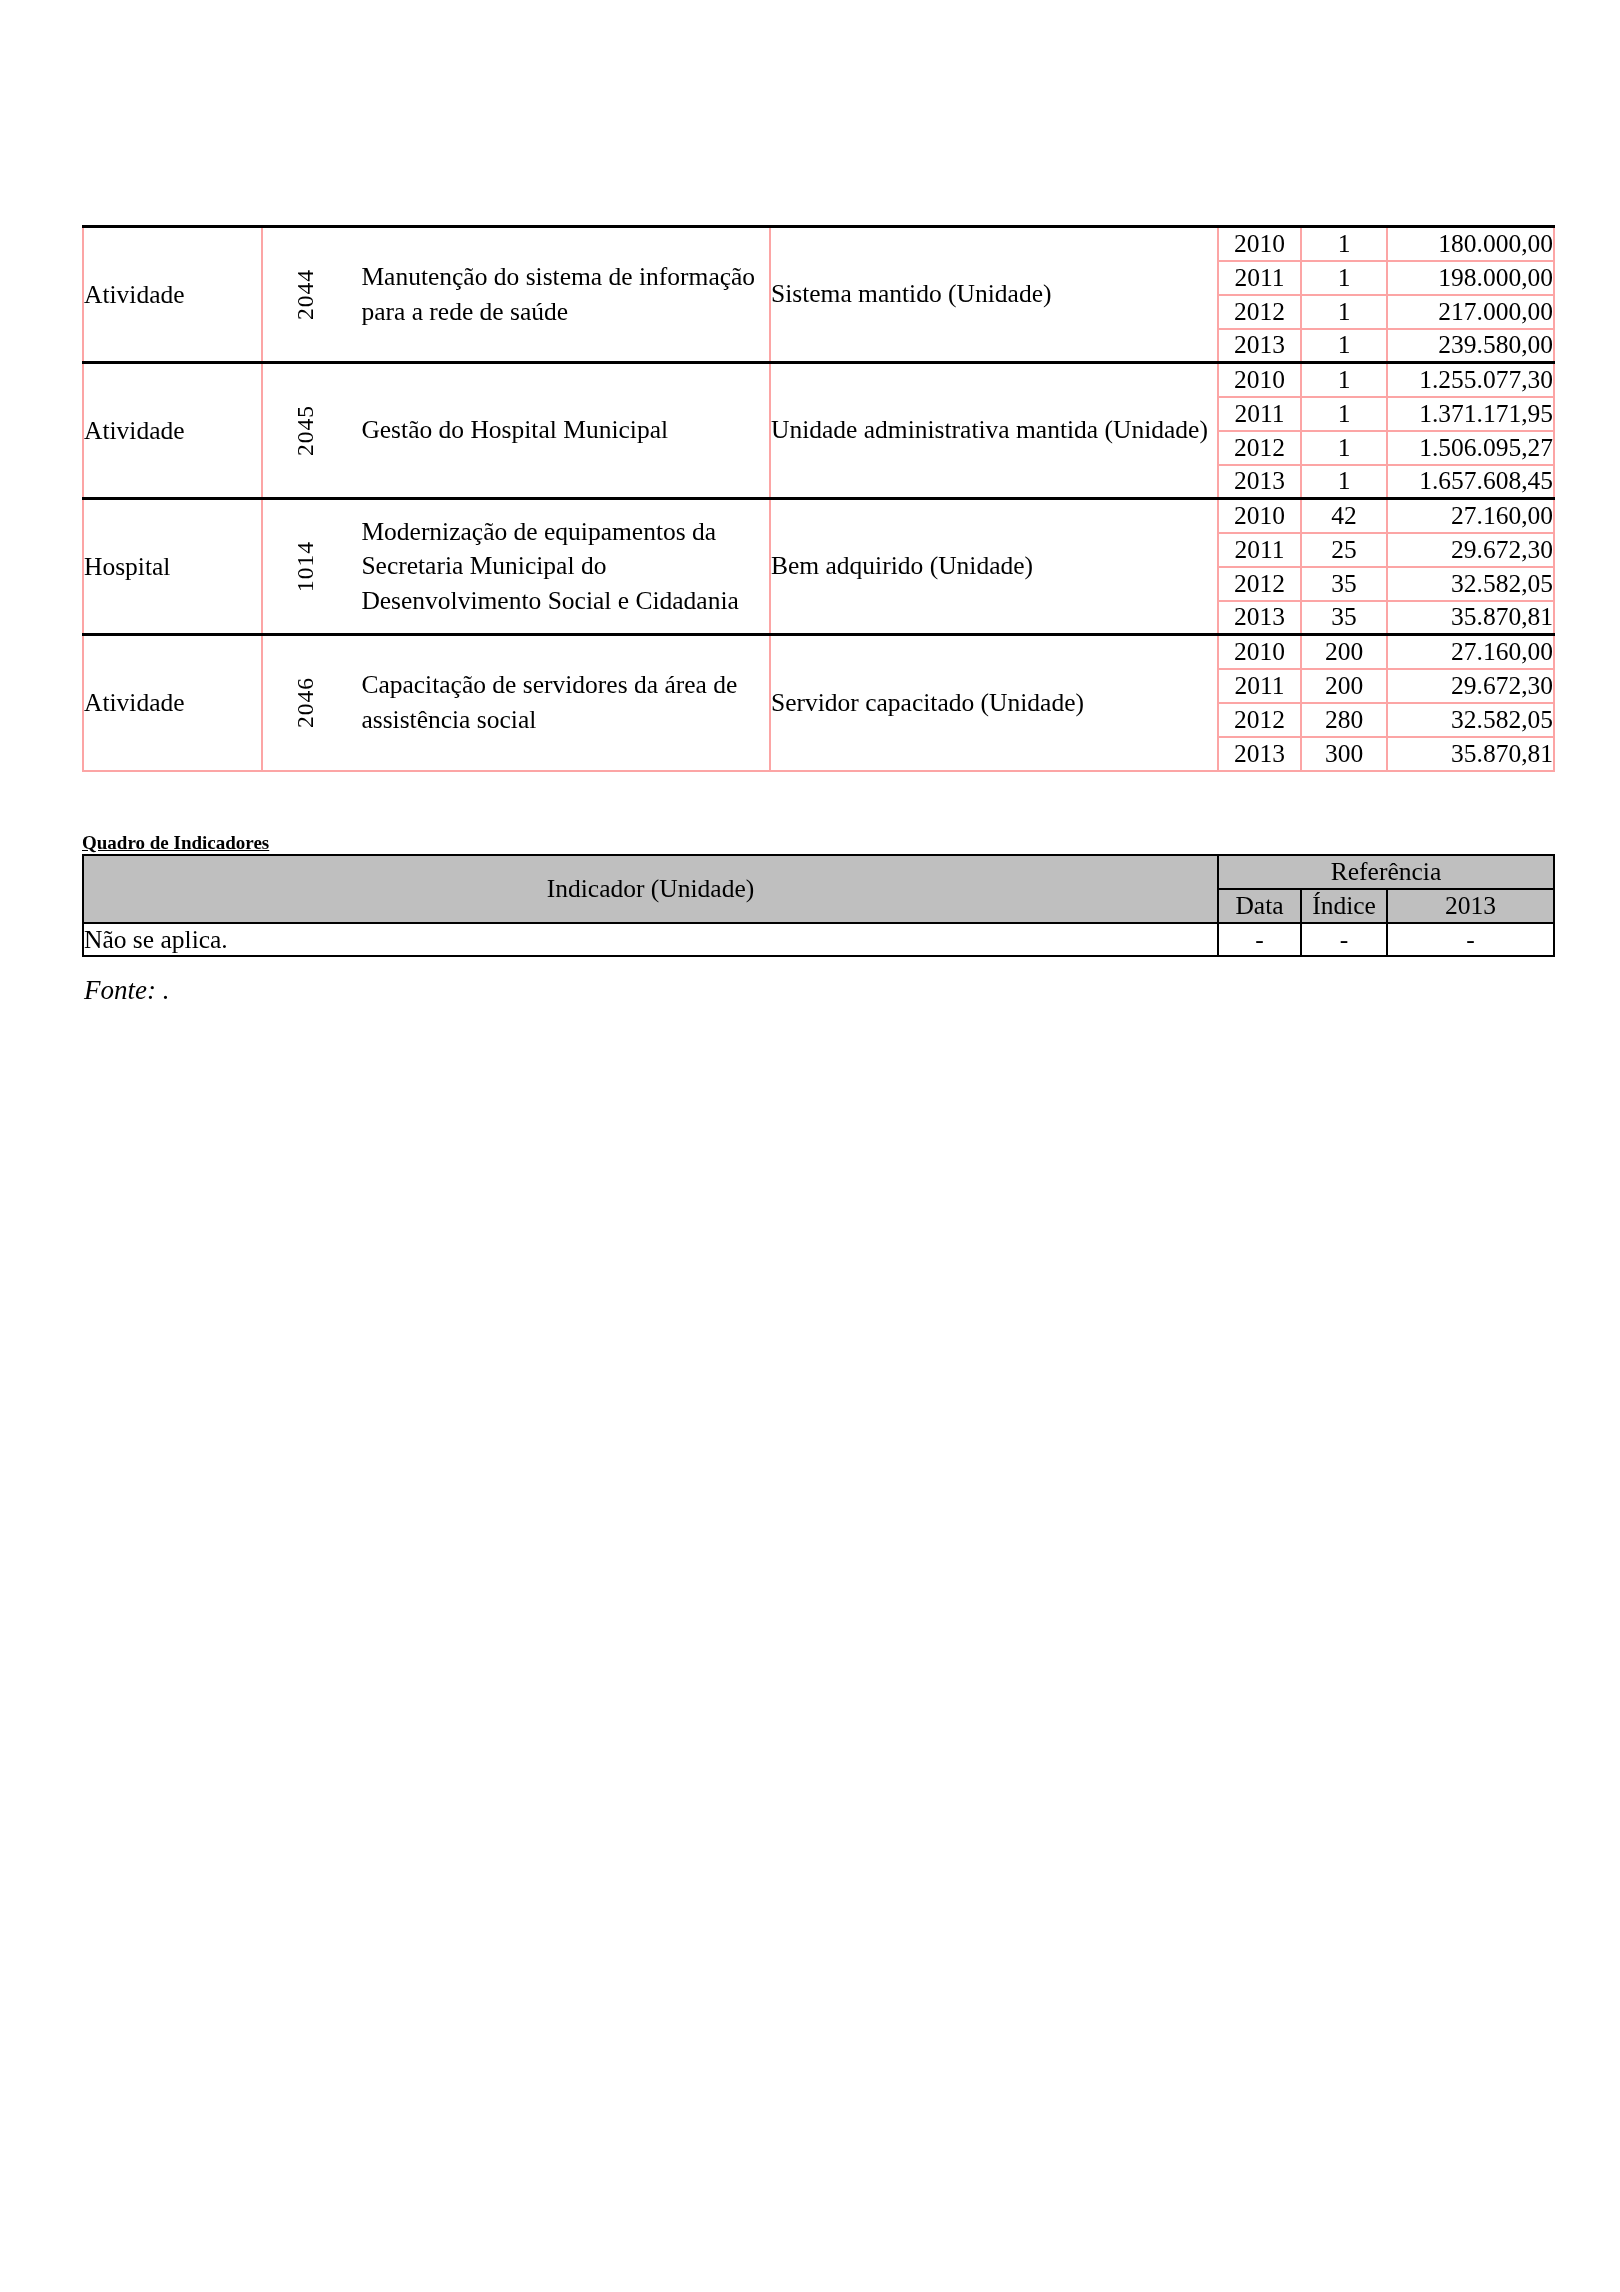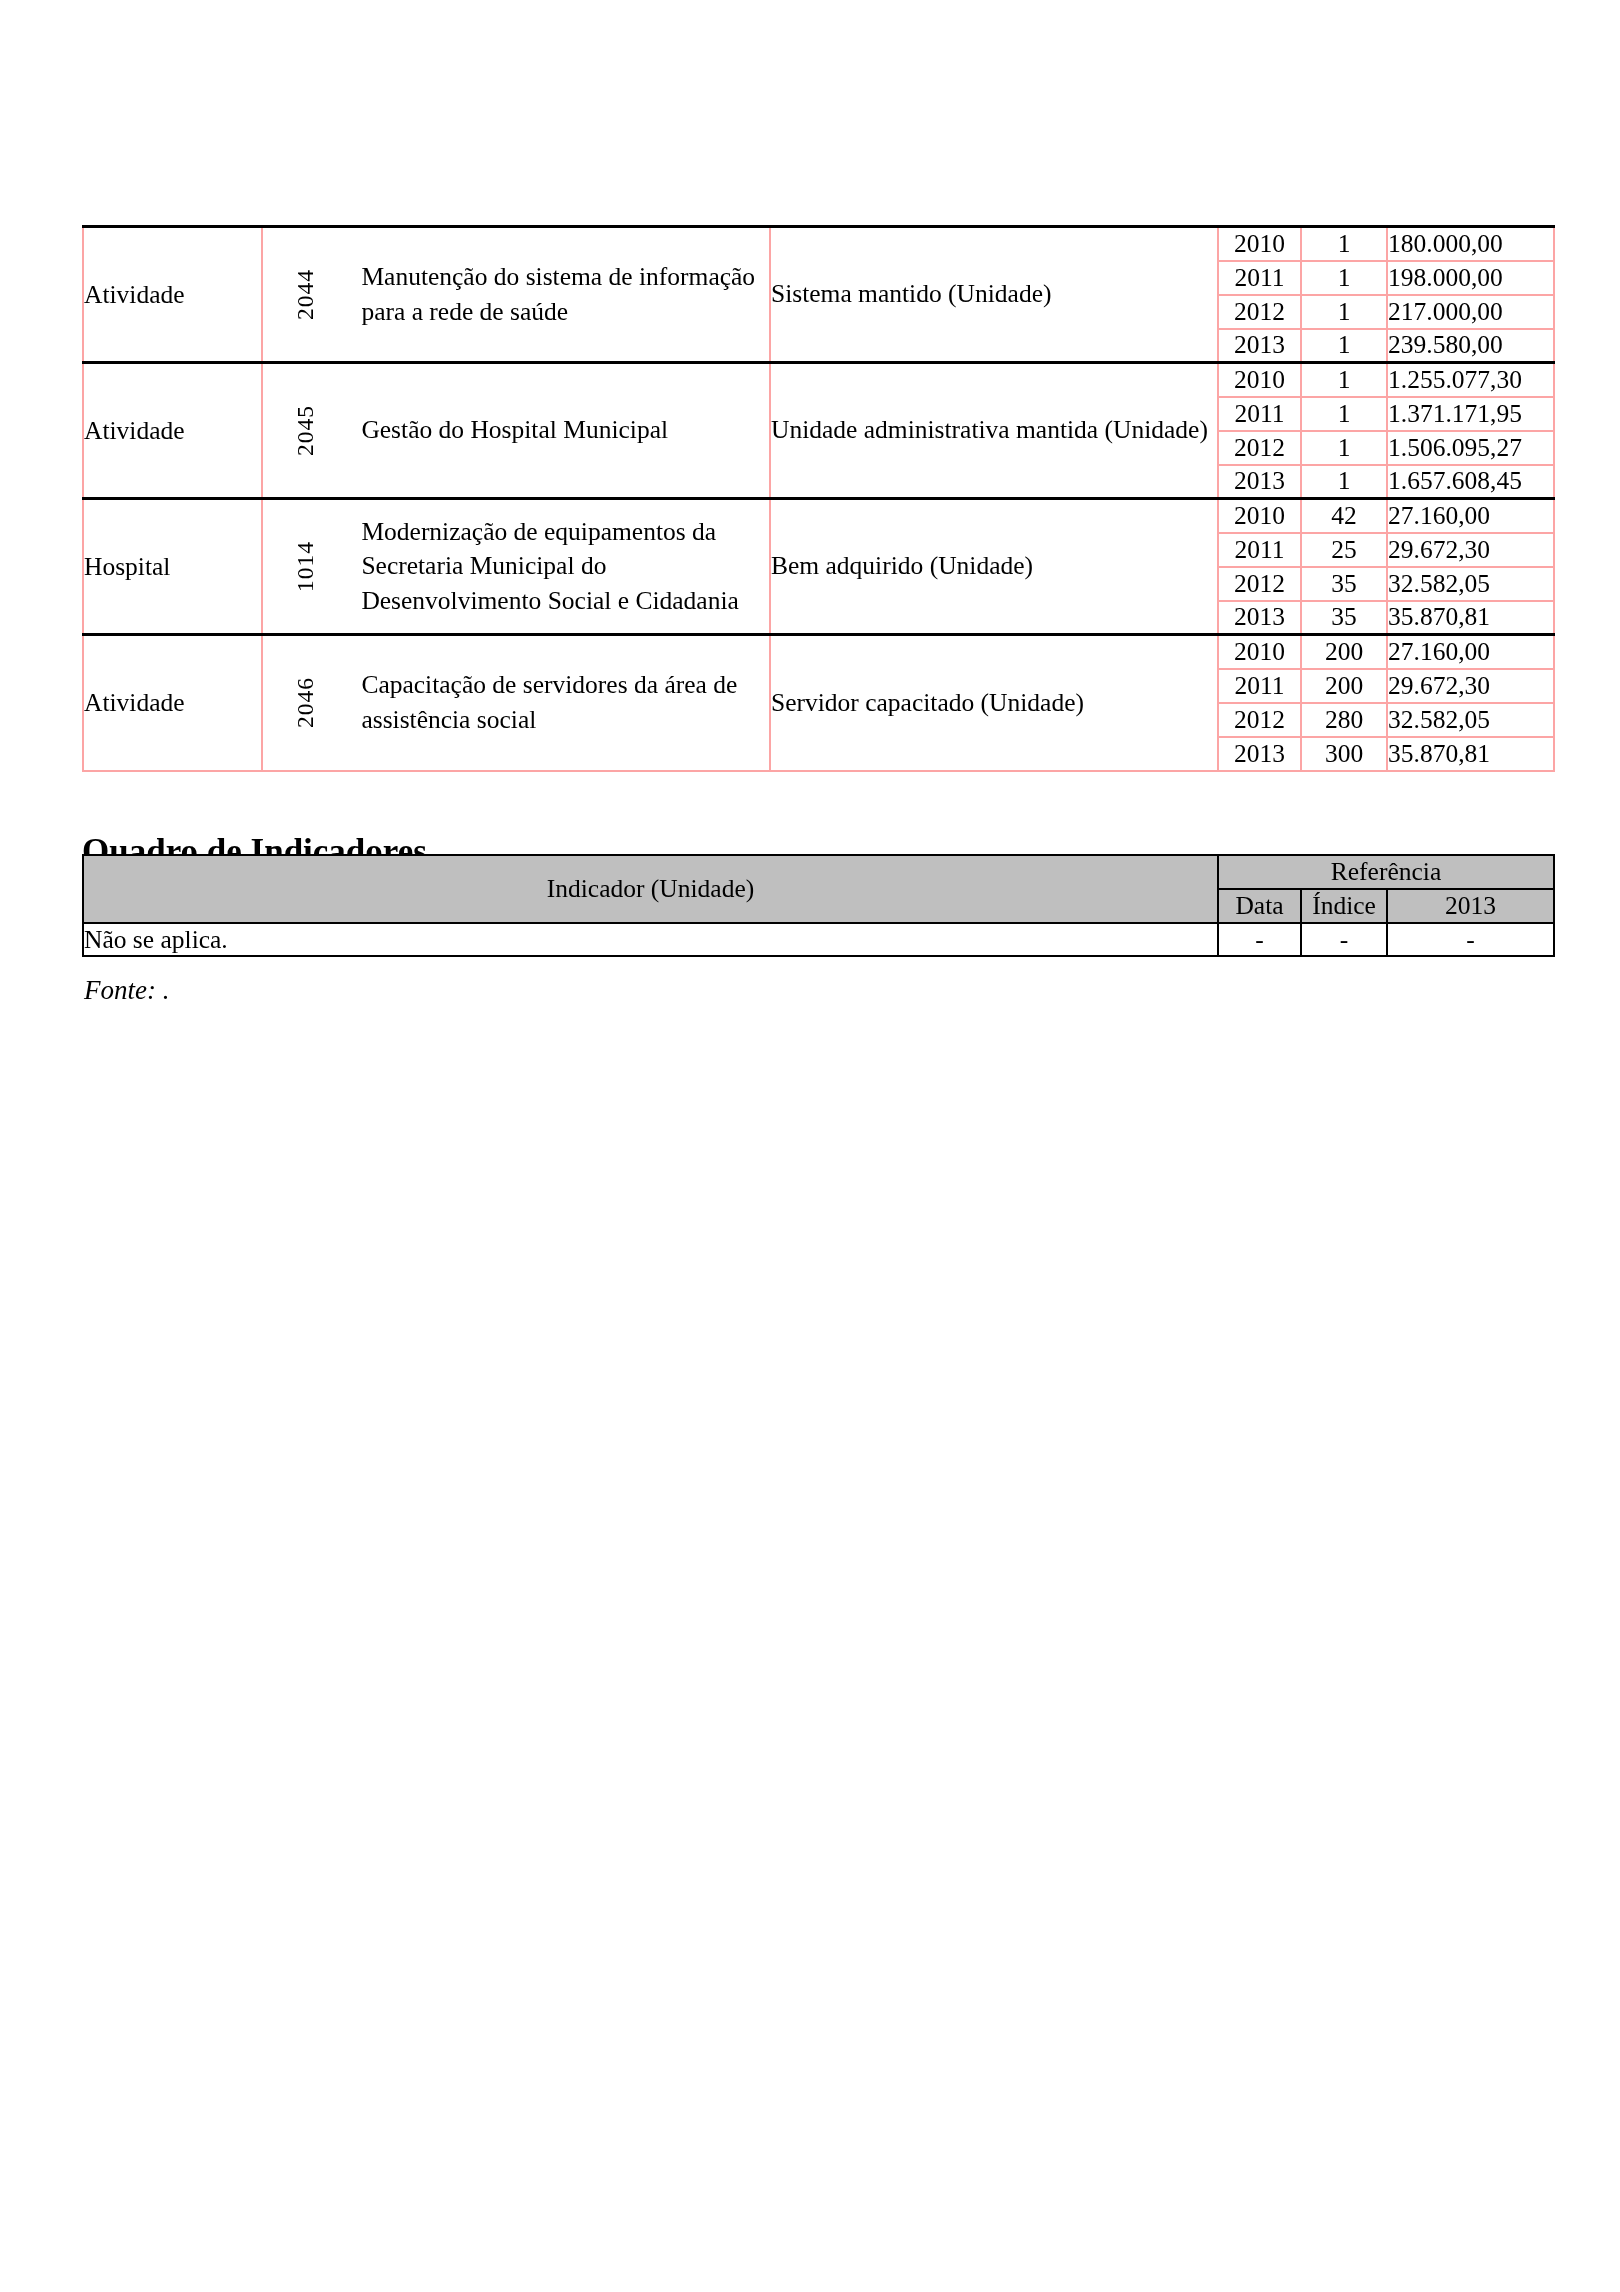--- a/index.html
+++ b/index.html
@@ -62,28 +62,28 @@
     width: 402px;
     line-height: 1.35;
   }
   td.cell-product {
     padding-left: 7.8px;
     padding-right: 29px;
     line-height: 1.35;
   }
   td.cell-year  { text-align: center; }
   td.cell-qty   { text-align: center; }
-  td.cell-value { text-align: left; padding-right: 7.8px; margin-top: 11px; }
+  td.cell-value { text-align: right; padding-right: 7.8px; margin-top: 11px; }
 
   
   .ind-heading {
     position: absolute;
     left: 82px;
     top: 832px;
-    font-size: 35px;
+    font-size: 19px;
     font-weight: bold;
     text-decoration: underline;
   }
   table.ind-table {
     position: absolute;
     left: 82px;
     top: 854px;
     border-collapse: collapse;
     table-layout: fixed;
     border: 2.9px solid #000;

